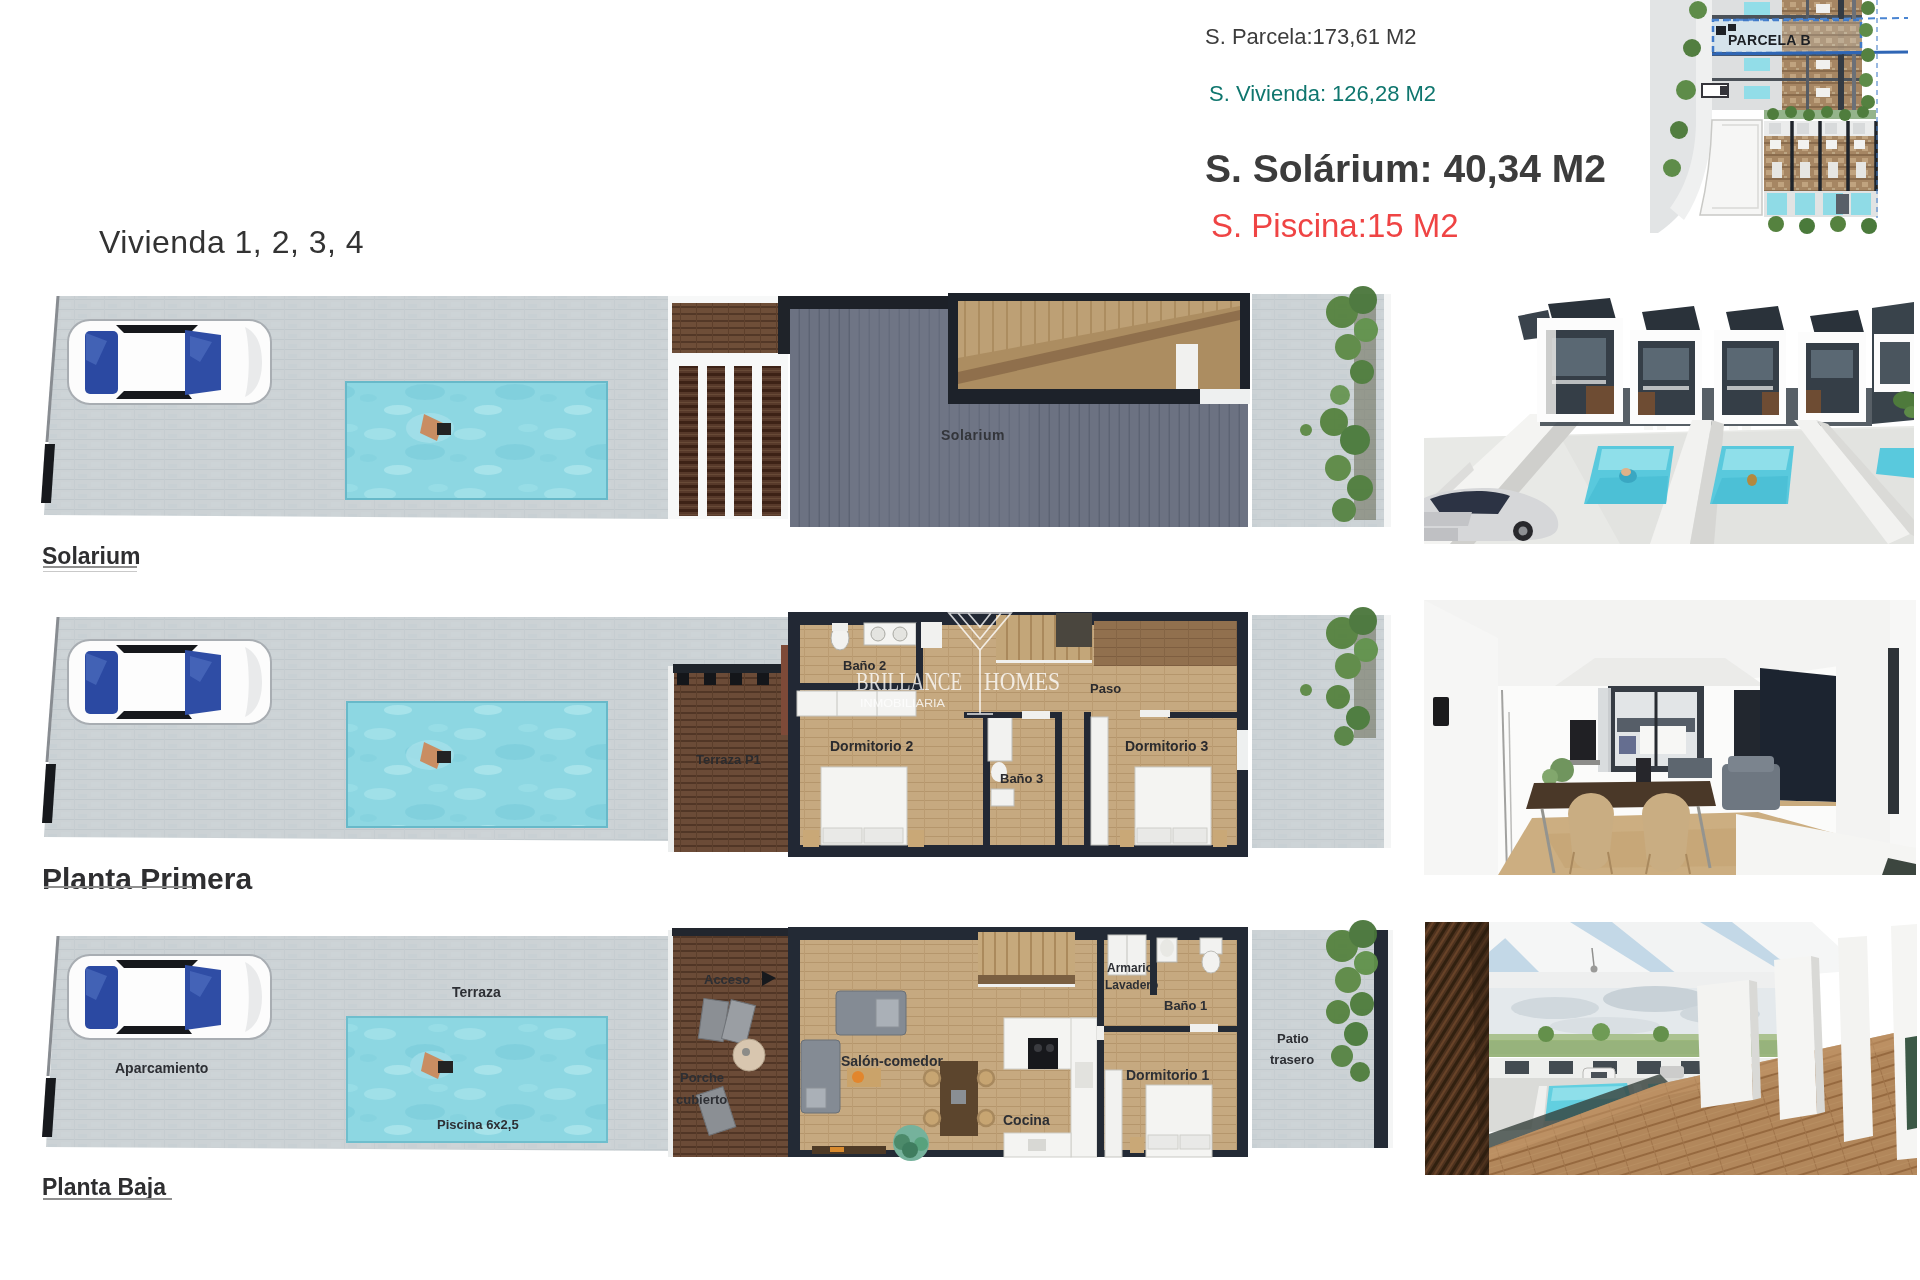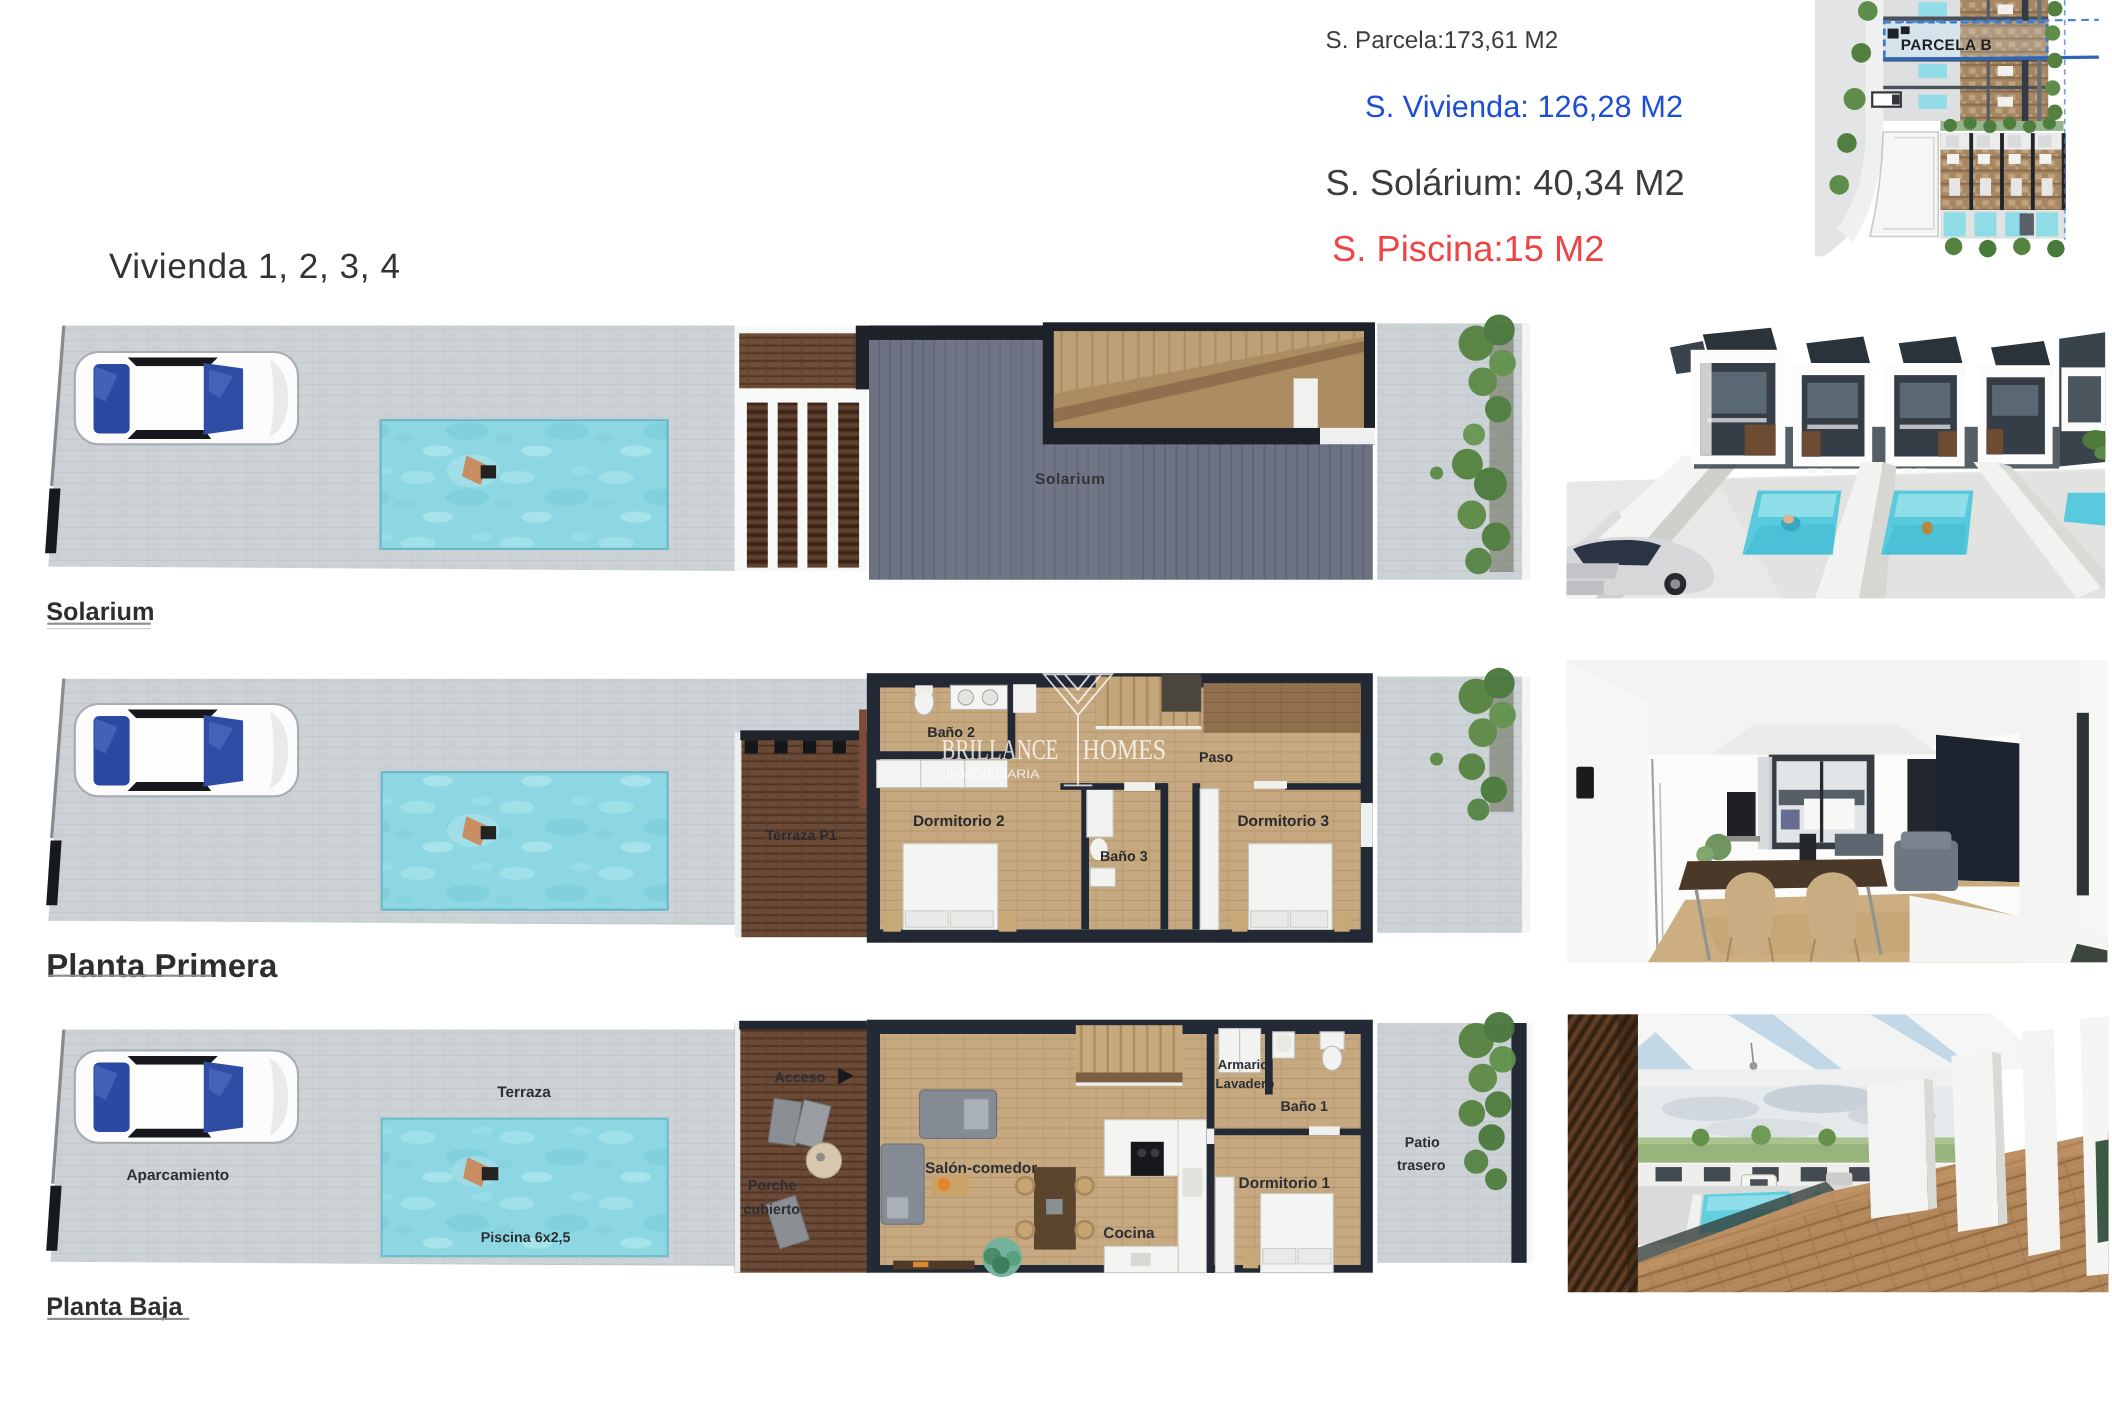--- a/index.html
+++ b/index.html
@@ -7,23 +7,23 @@
   .abs{position:absolute;}
   .lbl{font-family:"Liberation Sans", sans-serif;font-weight:bold;color:#2e2e30;}
 </style>
 </head>
 <body>
 
 <div class="abs" style="left:99px;top:224px;font-size:32px;color:#333;letter-spacing:0.5px;">Vivienda 1, 2, 3, 4</div>
 
 <div class="abs" style="left:1205px;top:24px;font-size:22px;color:#3c3c3c;">S. Parcela:173,61 M2</div>
 
-<div class="abs" style="left:1241px;top:81px;font-size:28px;color:#1d4ed8;">S. Vivienda: 126,28 M2</div>
-
-<div class="abs" style="left:1205px;top:147px;font-size:33px;color:#3c3c3c;">S. Solárium: 40,34 M2</div>
+<div class="abs" style="left:1209px;top:81px;font-size:22px;color:#0f766e;">S. Vivienda: 126,28 M2</div>
+
+<div class="abs" style="left:1205px;top:147px;font-size:39px;color:#3c3c3c;font-weight:bold;">S. Solárium: 40,34 M2</div>
 
 <div class="abs" style="left:1211px;top:207px;font-size:33px;color:#ef4444;">S. Piscina:15 M2</div>
 
 <div class="abs lbl" style="left:42px;top:543px;font-size:23px;">Solarium</div>
 <div class="abs" style="left:43px;top:566px;width:94px;height:2px;background:#8f8f8f;"></div>
 <div class="abs" style="left:43px;top:571px;width:94px;height:1px;background:#c9c9c9;"></div>
 
 <div class="abs lbl" style="left:42px;top:862px;font-size:30px;">Planta Primera</div>
 <div class="abs" style="left:44px;top:886px;width:149px;height:2px;background:#8f8f8f;"></div>
 

